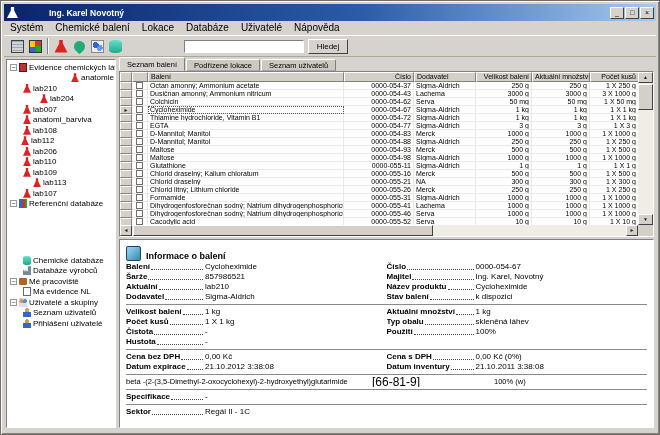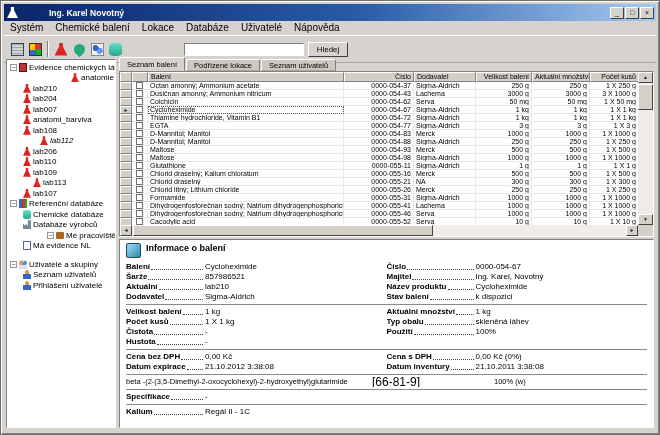--- a/index.html
+++ b/index.html
@@ -18,21 +18,21 @@
   .title-user{font-size:8.5px;font-weight:bold;margin-left:28px;white-space:nowrap;}
   .winbtns{margin-left:auto;display:flex;gap:1px;}
   .wbtn{width:14px;height:12px;background:#d6d3ce;border:1px solid;border-color:#fff #404040 #404040 #fff;
     color:#000;font-size:7px;line-height:10px;text-align:center;}
 
   
   .menubar{position:absolute;left:3px;top:20px;right:3px;height:14px;display:flex;align-items:center;}
   .menu-item{font-size:10px;line-height:14px;padding:0 6px;}
 
   
-  .toolbar{position:absolute;left:3px;top:34px;right:3px;height:28px;display:flex;align-items:center;
+  .toolbar{position:absolute;left:3px;top:34px;right:3px;height:22px;display:flex;align-items:center;
     border-top:1px solid #fff;border-bottom:1px solid #aca899;padding-left:4px;}
   .tb-icons{display:flex;align-items:center;}
   .tbtn{width:18px;height:18px;display:flex;align-items:center;justify-content:center;}
   .tglyph{width:13px;height:13px;}
   .g-tbl{background:linear-gradient(#fff,#cfe0ff);border:1px solid #345;
     background-image:repeating-linear-gradient(#9ab 0 1px,transparent 1px 3px);}
   .g-grid{background:conic-gradient(#d33 0 25%,#2a2 0 50%,#36c 0 75%,#fc0 0);border:1px solid #333;}
   .g-flask{background:#d22;clip-path:polygon(36% 0,64% 0,64% 30%,100% 100%,0 100%,36% 30%);}
   .g-loc{background:#2a7;border-radius:50% 50% 50% 0;transform:rotate(-45deg);width:11px;height:11px;}
   .g-users{background:radial-gradient(circle at 34% 36%,#36c 3px,transparent 3px),
@@ -100,21 +100,21 @@
   .sbtn.right{right:0;top:0;width:12px;height:11px;}
   .vthumb{position:absolute;left:0;top:12px;width:15px;height:26px;background:#d4d0c8;
     border:1px solid;border-color:#fff #404040 #404040 #fff;}
   .hthumb{position:absolute;left:13px;top:0;width:300px;height:11px;background:#d4d0c8;
     border:1px solid;border-color:#fff #404040 #404040 #fff;}
   .scorner{position:absolute;right:0;bottom:0;width:15px;height:11px;background:#d4d0c8;}
 
   
   .info-panel{position:absolute;left:118px;top:238px;right:5px;bottom:6px;background:#fff;
     border:1px solid;border-color:#808080 #fff #fff #808080;overflow:hidden;padding:3px 6px;}
-  .info-head{display:flex;align-items:flex-start;gap:5px;height:18px;margin-bottom:1px;}
+  .info-head{display:flex;align-items:flex-end;gap:5px;height:18px;margin-bottom:1px;}
   .pkg-icon{width:15px;height:15px;background:linear-gradient(135deg,#8ce 20%,#38a);
     border:1px solid #246;border-radius:2px;}
   .info-title{font-size:9px;font-weight:bold;}
   .irow{display:flex;height:10px;line-height:10px;overflow:hidden;}
   .ipair{display:flex;flex:0 0 50%;overflow:hidden;}
   .plbl{display:flex;overflow:hidden;}
   .ipair.l .plbl{flex:0 0 78px;}
   .ipair.r .plbl{flex:0 0 88px;}
   .plt{font-size:8px;font-weight:bold;white-space:nowrap;}
   .pdots{flex:1;border-bottom:1px dotted #444;margin:0 1px 2px 1px;}
@@ -185,41 +185,41 @@
       <div class="trow-tree" style="padding-left: 11px; margin-left: 48px;">
         <div class="expander-sp"></div>
         <div class="ticon flask"></div>
         <div class="tlabel">anatomie</div>
       </div>
       <div class="trow-tree" style="padding-left: 11px;">
         <div class="expander-sp"></div>
         <div class="ticon flask"></div>
         <div class="tlabel">lab210</div>
       </div>
-      <div class="trow-tree" style="padding-left: 11px;">
+      <div class="trow-tree" style="padding-left: 28px;">
         <div class="expander-sp"></div>
         <div class="ticon flask"></div>
         <div class="tlabel">lab204</div>
       </div>
       <div class="trow-tree" style="padding-left: 11px;">
         <div class="expander-sp"></div>
         <div class="ticon flask"></div>
         <div class="tlabel">lab007</div>
       </div>
       <div class="trow-tree" style="padding-left: 11px;">
         <div class="expander-sp"></div>
         <div class="ticon flask"></div>
         <div class="tlabel">anatomi_barviva</div>
       </div>
       <div class="trow-tree" style="padding-left: 11px;">
         <div class="expander-sp"></div>
         <div class="ticon flask"></div>
         <div class="tlabel">lab108</div>
       </div>
-      <div class="trow-tree" style="padding-left: 28px; font-style: italic;">
+      <div class="trow-tree" style="padding-left: 9px;">
         <div class="expander-sp"></div>
         <div class="ticon flask"></div>
         <div class="tlabel">lab112</div>
       </div>
       <div class="trow-tree" style="padding-left: 11px;">
         <div class="expander-sp"></div>
         <div class="ticon flask"></div>
         <div class="tlabel">lab206</div>
       </div>
       <div class="trow-tree" style="padding-left: 11px;">
@@ -240,41 +240,41 @@
       <div class="trow-tree" style="padding-left: 11px;">
         <div class="expander-sp"></div>
         <div class="ticon flask"></div>
         <div class="tlabel">lab107</div>
       </div>
       <div class="trow-tree" style="padding-left: 2px;">
         <div class="expander">−</div>
         <div class="ticon books"></div>
         <div class="tlabel">Referenční databáze</div>
       </div>
-      <div class="trow-tree" style="padding-left: 11px;">
+      <div class="trow-tree" style="padding-left: 11px; margin-top: 46px;">
         <div class="expander-sp"></div>
         <div class="ticon db"></div>
         <div class="tlabel">Chemické databáze</div>
       </div>
       <div class="trow-tree" style="padding-left: 11px; text-align: right;">
         <div class="expander-sp"></div>
         <div class="ticon factory"></div>
         <div class="tlabel">Databáze výrobců</div>
       </div>
-      <div class="trow-tree" style="padding-left: 2px; margin-left: 37px;">
+      <div class="trow-tree" style="padding-left: 2px;">
         <div class="expander">−</div>
         <div class="ticon briefcase"></div>
         <div class="tlabel">Mé pracoviště</div>
       </div>
       <div class="trow-tree" style="padding-left: 11px;">
         <div class="expander-sp"></div>
         <div class="ticon doc"></div>
         <div class="tlabel">Má evidence NL</div>
       </div>
-      <div class="trow-tree" style="padding-left: 2px; margin-top: 8px;">
+      <div class="trow-tree" style="padding-left: 2px;">
         <div class="expander">−</div>
         <div class="ticon users"></div>
         <div class="tlabel">Uživatelé a skupiny</div>
       </div>
       <div class="trow-tree" style="padding-left: 11px;">
         <div class="expander-sp"></div>
         <div class="ticon user"></div>
         <div class="tlabel">Seznam uživatelů</div>
       </div>
       <div class="trow-tree" style="padding-left: 11px;">
@@ -708,21 +708,21 @@
               <div class="plt">Specifikace</div>
               <div class="pdots"></div>
             </div>
             <div class="pval">-</div>
           </div>
         </div>
         <div class="hline"></div>
         <div class="irow">
           <div class="ipair l">
             <div class="plbl">
-              <div class="plt">Kalium</div>
+              <div class="plt">Sektor</div>
               <div class="pdots"></div>
             </div>
             <div class="pval">Regál II - 1C</div>
           </div>
         </div>
       </div>
   </div>
 
 </div>
 

